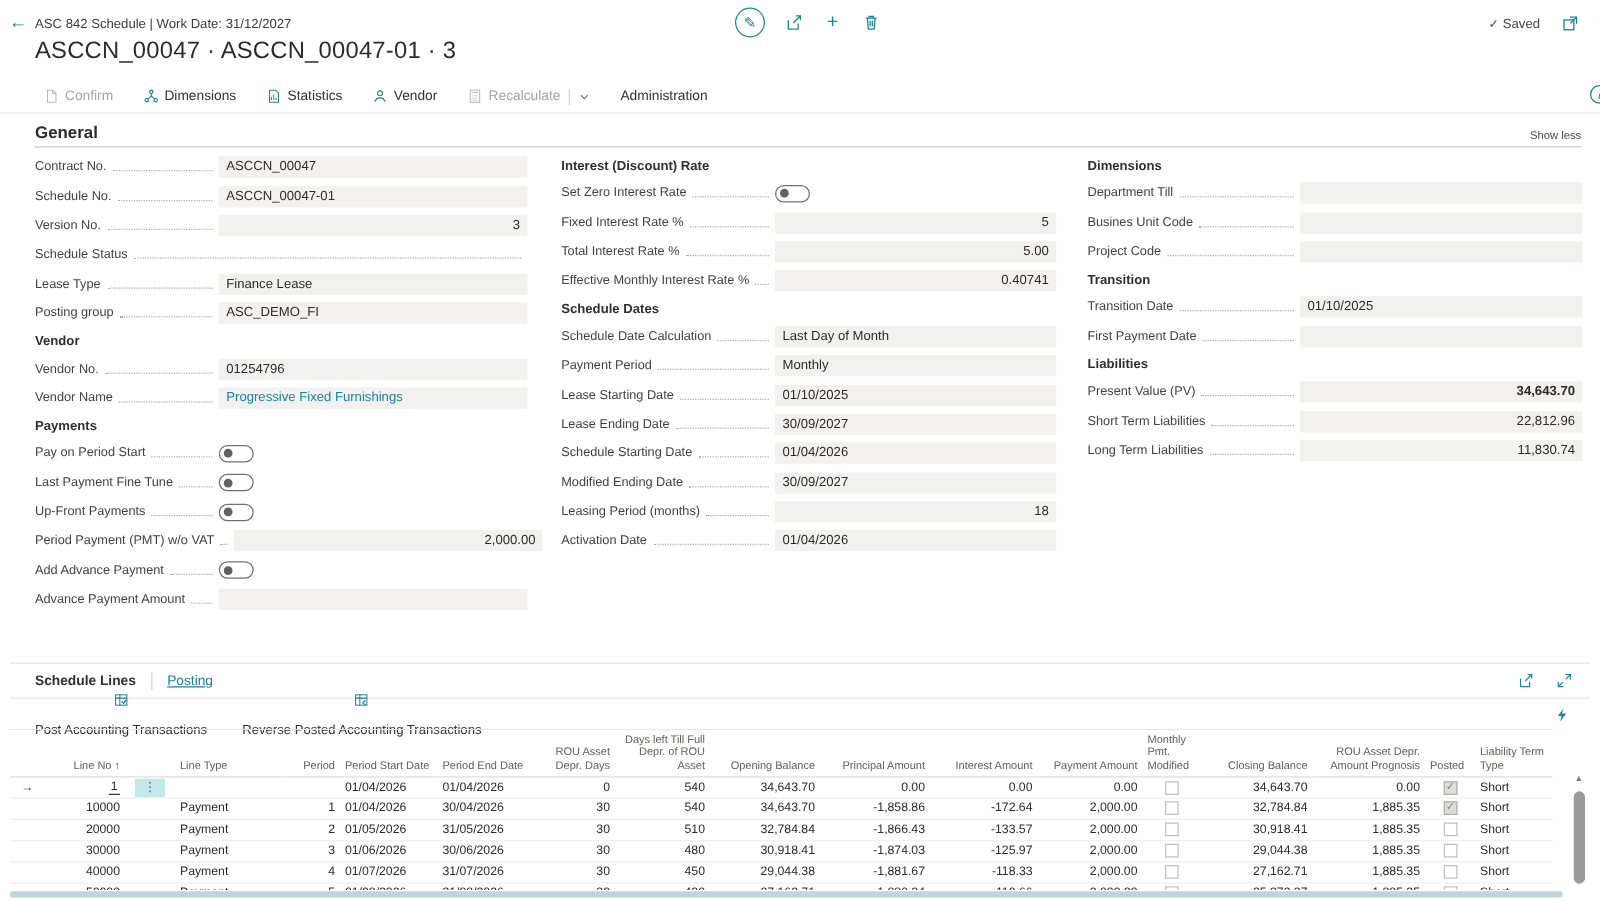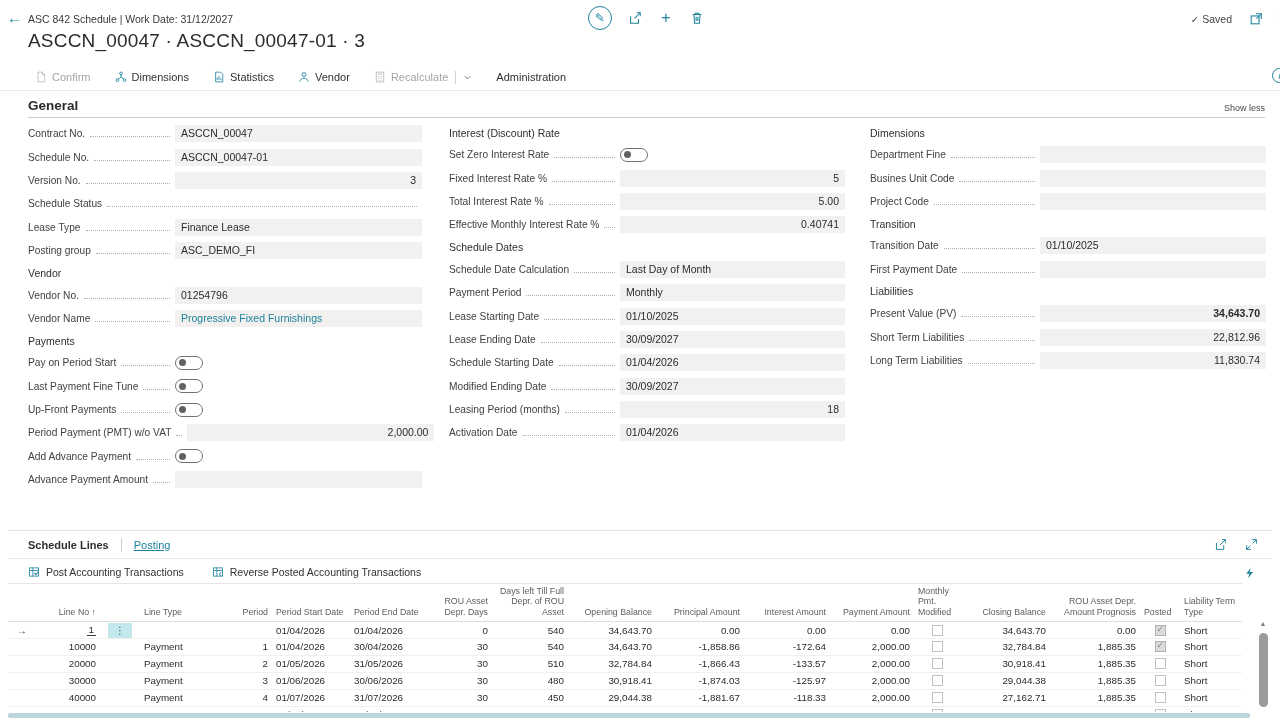--- a/index.html
+++ b/index.html
@@ -37,21 +37,21 @@
   .infoicon{position:absolute;left:1272px;top:68px;width:15px;height:15px;border:1px solid #1e829b;border-radius:50%;color:#1e829b;font-size:9px;display:flex;align-items:center;justify-content:center;font-style:italic;box-sizing:border-box;}
   
   .gen-title{position:absolute;left:28px;top:98px;font-size:13.5px;font-weight:bold;color:#2b2b2b;}
   .showless{position:absolute;right:15px;top:103px;font-size:9px;color:#494949;cursor:pointer;}
   .gen-rule{position:absolute;left:28px;right:15px;top:117px;border-top:1px solid #cccccc;}
   .fcol{position:absolute;top:122px;}
   #col1{left:28px;width:394px;--vw:247px;}
   #col2{left:449px;width:396px;--vw:225px;}
   #col3{left:870px;width:396px;--vw:226px;}
   .frow{display:flex;align-items:center;height:23.4px;}
-  .fgroup{display:flex;align-items:center;height:21px;font-size:10.5px;font-weight:normal;color:#2f2f2f;}
+  .fgroup{display:flex;align-items:center;height:21px;font-size:10.5px;font-weight:bold;color:#2f2f2f;}
   .flabel{font-size:10.2px;color:#414141;white-space:nowrap;flex-shrink:0;}
   .leader{flex:1;min-width:6px;border-bottom:1px dotted #aeaeae;margin:0 5px;transform:translateY(3px);}
   .fval{width:var(--vw);height:17px;background:#f2f1f0;font-size:10.5px;line-height:17px;padding:0 6px;box-sizing:border-box;white-space:nowrap;overflow:hidden;flex-shrink:0;color:#2b2b2b;}
   .fval.num{text-align:right;}
   .fval.link{color:#1e829b;}
   .fval.bold{font-weight:bold;}
   .fwrap{display:flex;width:var(--vw);gap:3px;flex-shrink:0;}
   .fwrap .fval{flex:1;width:auto;}
   .assist{width:24px;height:17px;border:1px solid #8f8f8f;background:#fff;font-size:10px;line-height:13px;text-align:center;color:#333;box-sizing:border-box;cursor:pointer;}
   .fctl{width:var(--vw);display:flex;align-items:center;flex-shrink:0;}
@@ -59,21 +59,21 @@
   .toggle::after{content:"";position:absolute;left:3px;top:2.5px;width:7px;height:7px;border-radius:50%;background:#616161;}
   
   .lines{position:absolute;left:8px;right:8px;top:530px;bottom:0;border-top:1px solid #e3e3e3;background:#fff;}
   .ltabs{display:flex;align-items:center;height:27px;padding-left:20px;gap:12px;font-size:11px;border-bottom:1px solid #e8e8e8;}
   .ltab{font-weight:bold;color:#2f2f2f;cursor:pointer;}
   .tsep{width:1px;height:14px;background:#cfcfcf;}
   .llink{color:#1e829b;text-decoration:underline;cursor:pointer;}
   .ltab-icons{position:absolute;right:14px;top:7px;display:flex;gap:18px;color:#1e829b;}
   .ltab-icons svg{width:13px;height:13px;}
   .lactions{display:flex;align-items:center;height:25px;padding-left:20px;gap:28px;font-size:10.5px;}
-  .lact{display:flex;align-items:center;gap:6px;color:#323130;cursor:pointer;}
+  .lact{display:flex;align-items:center;gap:12px;color:#323130;cursor:pointer;flex-direction:column;}
   .lact .aicon{color:#1e829b;display:flex;}
   .lact .aicon svg{width:12px;height:12px;}
   .filtericon{position:absolute;right:16px;top:34px;color:#1e829b;}
   .filtericon svg{width:12px;height:12px;}
   .gridwrap{position:absolute;left:0;right:18px;top:52px;bottom:8px;overflow:hidden;}
   table{border-collapse:collapse;table-layout:fixed;width:1234px;}
   th{font-weight:normal;font-size:8.8px;color:#5f5d5b;vertical-align:bottom;padding:2px 4px 4px 4px;line-height:1.18;border-top:1px solid #e5e5e5;border-bottom:1px solid #dedede;}
   td{font-size:9.8px;color:#2b2b2b;padding:0 4px;height:16.9px;border-bottom:1px solid #f0f0f0;white-space:nowrap;overflow:hidden;box-sizing:border-box;}
   .tr-sel td{background:#fff;}
   .lineno-sel{display:inline-block;border-bottom:1px solid #3a3a3a;padding:0 2px;}
@@ -355,21 +355,21 @@
       </div>
       <div class="frow">
         <span class="flabel">Activation Date</span>
         <span class="leader"></span>
         <div class="fval">01/04/2026</div>
       </div>
     </div>
   <div class="fcol" id="col3">
       <div class="fgroup">Dimensions</div>
       <div class="frow">
-        <span class="flabel">Department Fine</span>
+        <span class="flabel">Department Till</span>
         <span class="leader"></span>
         <div class="fval"></div>
       </div>
       <div class="frow">
         <span class="flabel">Busines Unit Code</span>
         <span class="leader"></span>
         <div class="fval"></div>
       </div>
       <div class="frow">
         <span class="flabel">Project Code</span>

